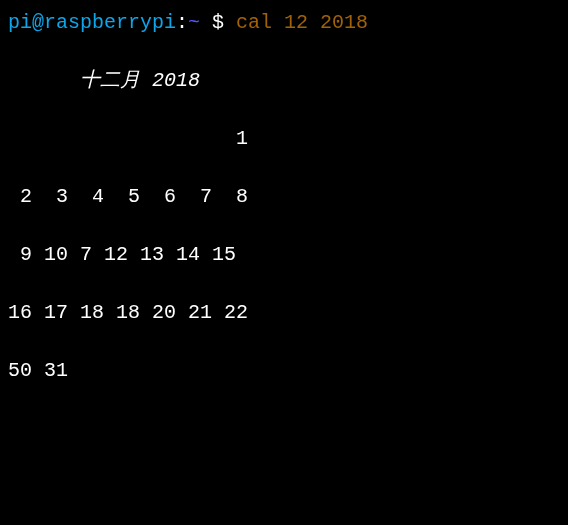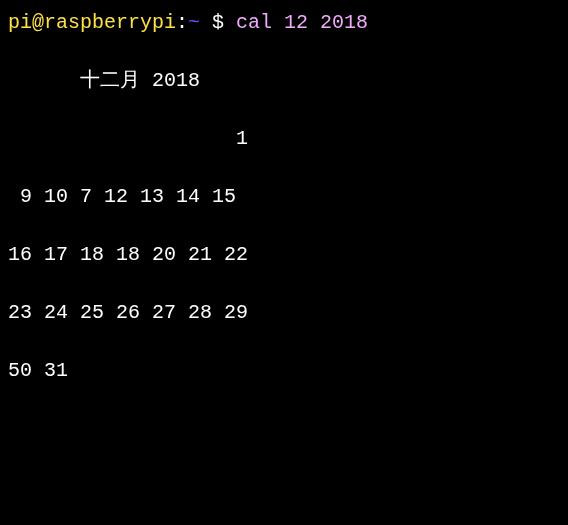--- a/index.html
+++ b/index.html
@@ -14,57 +14,58 @@
       font-size: 20px;
       padding: 8px;
       width: 568px;
       height: 525px;
       line-height: 1.45;
     }
     .prompt-line {
       white-space: pre;
     }
     .user-host {
-      color: #fde047;
+      color: #0ea5e9;
     }
     .colon {
       color: #ffffff;
     }
     .tilde {
       color: #5555ff;
     }
     .dollar {
       color: #ffffff;
     }
     .command {
-      color: #f0abfc;
+      color: #a16207;
     }
     .cal-output {
       white-space: pre;
       color: #ffffff;
       font-family: 'Courier New', monospace;
     }
     .cal-header {
       white-space: pre;
     }
     .cal-weekdays {
       white-space: pre;
     }
     .cal-row {
       white-space: pre;
     }
     .cjk {
       letter-spacing: 0;
+      font-style: italic;
     }
   </style>
 </head>
 <body>
 
 <div class="prompt-line"><span class="user-host">pi@raspberrypi</span><span class="colon">:</span><span class="tilde">~</span><span class="dollar"> $ </span><span class="command">cal 12 2018</span></div>
 
 <div class="cal-output">
 <div class="cal-header cjk">      十二月 2018</div>
 <div class="cal-row">                   1</div>
+<div class="cal-row"> 2  3  4  5  6  7  8</div>
 <div class="cal-row"> 9 10 7 12 13 14 15</div>
 <div class="cal-row">16 17 18 18 20 21 22</div>
-<div class="cal-row">23 24 25 26 27 28 29</div>
 <div class="cal-row">50 31</div>
 </div>
 
 </body></html>

